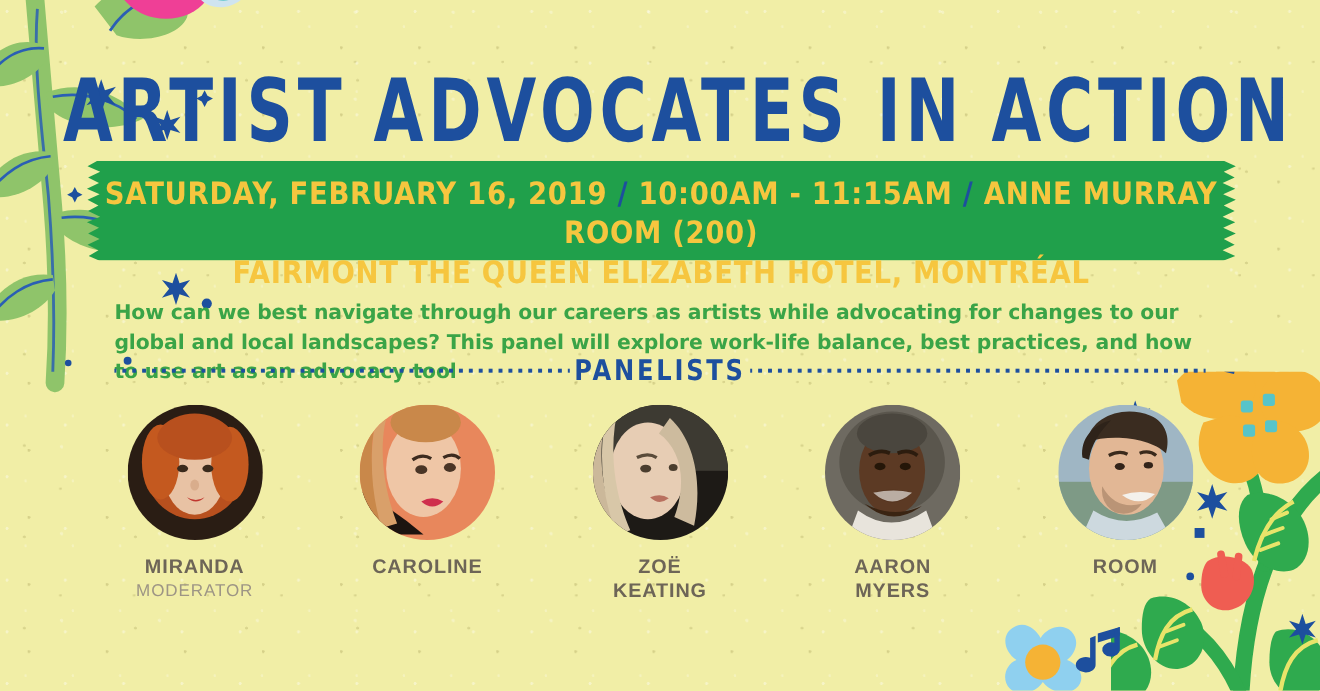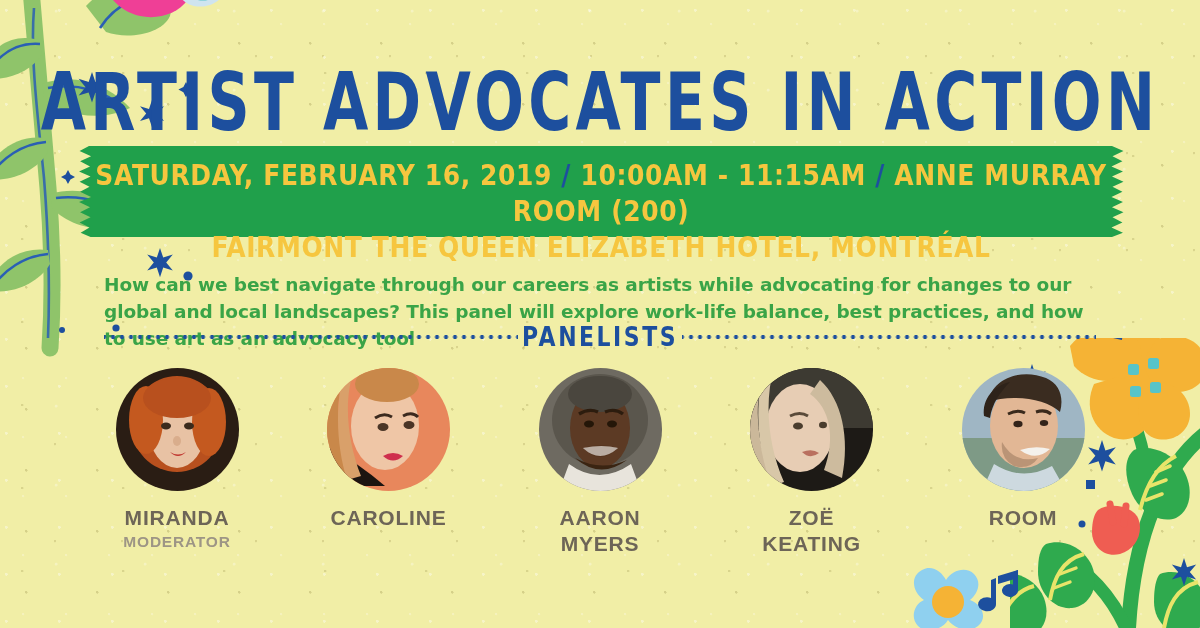--- a/index.html
+++ b/index.html
@@ -15,21 +15,21 @@
       radial-gradient(circle at 37% 71%, rgba(150,140,70,.30) 0 1.1px, transparent 1.5px),
       radial-gradient(circle at 63% 14%, rgba(255,255,255,.30) 0 1.3px, transparent 1.7px),
       radial-gradient(circle at 82% 58%, rgba(150,140,70,.26) 0 1px, transparent 1.4px),
       radial-gradient(circle at 22% 88%, rgba(140,132,60,.24) 0 1.1px, transparent 1.5px),
       radial-gradient(circle at 54% 41%, rgba(255,255,255,.26) 0 1px, transparent 1.4px),
       #f1eea6;
     background-size:53px 47px,71px 61px,89px 79px,67px 97px,101px 83px,43px 59px,100% 100%;
   }
   .deco{position:absolute;pointer-events:none;}
   
-  #title-block{position:absolute;left:0;top:62px;width:1200px;text-align:center;}
+  #title-block{position:absolute;left:0;top:62px;width:1200px;text-align:right;}
   #poster-title{
     font-family:"DejaVu Sans",sans-serif;
     font-weight:bold;font-size:61px;letter-spacing:4.5px;
     color:#1d4f9e;line-height:1;margin:0;
     transform:scaleY(1.30) scaleX(.96);transform-origin:center top;
   }
   
   #banner-wrap{position:absolute;left:78px;top:146px;width:1046px;height:91px;}
   #banner-shape{
     position:absolute;inset:0;background:#20a04b;
@@ -79,24 +79,24 @@
     display:flex;justify-content:space-between;align-items:flex-start;
   }
   .panelist{width:190px;text-align:center;}
   .avatar{
     width:123px;height:123px;border-radius:50%;margin:0 auto 14px auto;
     overflow:hidden;position:relative;
   }
   .avatar .photo{position:absolute;inset:0;}
   .p-name{
     font-family:"Liberation Sans",sans-serif;font-weight:bold;
-    font-size:21px;letter-spacing:.8px;color:#6d6557;line-height:1.22;
+    font-size:18px;letter-spacing:.8px;color:#6d6557;line-height:1.22;
   }
   .p-role{
-    font-family:"Liberation Sans",sans-serif;font-weight:bold;
+    font-family:"Liberation Sans",sans-serif;font-weight:normal;
     font-size:15.5px;letter-spacing:.8px;color:#9d9585;line-height:1.25;margin-top:1px;
   }
 </style>
 </head>
 <body>
 
 <div id="poster">
 
   <svg class="deco" style="left:-10px;top:-12px;width:230px;height:370px;" viewBox="0 0 230 370">
     <path d="M40 -10 C46 60 52 130 58 200 C62 250 64 300 60 360" stroke="#8fc46a" stroke-width="17" fill="none" stroke-linecap="round"></path>
@@ -244,20 +244,40 @@
           <path d="M56 88 q10 -6 20 0 q-10 9 -20 0 Z" fill="#cf2f4d"></path>
         </svg>
       </div>
       <div class="p-name">CAROLINE</div>
       <div class="p-role"></div>
     </div>
 
     <div class="panelist">
       <div class="avatar">
         <svg class="photo" viewBox="0 0 123 123">
+          <rect width="123" height="123" fill="#1d1a16"></rect>
+          <rect width="123" height="60" fill="#3d3a32"></rect>
+          <ellipse cx="50" cy="60" rx="34" ry="44" fill="#e7cdb4"></ellipse>
+          <path d="M14 6 C2 40 8 84 26 120 L-2 120 L-6 6 Z" fill="#cbb89a"></path>
+          <path d="M24 0 C14 34 18 78 34 114 L22 118 C6 80 4 32 16 -4 Z" fill="#d8c7a8"></path>
+          <path d="M60 26 C80 40 86 70 74 102 L92 110 C100 70 92 32 70 12 Z" fill="#cdbb9e"></path>
+          <path d="M40 48 q10 -5 18 0" stroke="#5a4b3a" stroke-width="3" fill="none"></path>
+          <ellipse cx="48" cy="58" rx="5" ry="3.6" fill="#4a3d2e"></ellipse>
+          <ellipse cx="73" cy="57" rx="4" ry="3.2" fill="#4a3d2e"></ellipse>
+          <path d="M52 84 q10 -4 17 1 q-9 7 -17 -1 Z" fill="#b9705f"></path>
+        </svg>
+      </div>
+      <div class="p-name">ZOË</div>
+      <div class="p-name">KEATING</div>
+      <div class="p-role"></div>
+    </div>
+
+    <div class="panelist">
+      <div class="avatar">
+        <svg class="photo" viewBox="0 0 123 123">
           <rect width="123" height="123" fill="#6e6a61"></rect>
           <ellipse cx="61" cy="52" rx="48" ry="46" fill="#5a564d"></ellipse>
           <ellipse cx="61" cy="60" rx="30" ry="40" fill="#5c3a24"></ellipse>
           <ellipse cx="61" cy="26" rx="32" ry="18" fill="#4a463e"></ellipse>
           <path d="M30 96 q30 22 62 0 l10 27 H20 Z" fill="#e8e4dc"></path>
           <ellipse cx="50" cy="56" rx="5" ry="3.4" fill="#241608"></ellipse>
           <ellipse cx="73" cy="56" rx="5" ry="3.4" fill="#241608"></ellipse>
           <path d="M40 46 q10 -6 19 -2 M66 44 q10 -4 18 2" stroke="#2c1c0e" stroke-width="3.4" fill="none"></path>
           <path d="M44 80 q17 16 35 0 q-16 -4 -35 0 Z" fill="#f6f3ee"></path>
           <path d="M44 80 q17 -6 35 0 q-18 18 -35 0 Z" fill="#4a2a16" opacity=".35"></path>
@@ -265,40 +285,20 @@
         </svg>
       </div>
       <div class="p-name">AARON</div>
       <div class="p-name">MYERS</div>
       <div class="p-role"></div>
     </div>
 
     <div class="panelist">
       <div class="avatar">
         <svg class="photo" viewBox="0 0 123 123">
-          <rect width="123" height="123" fill="#1d1a16"></rect>
-          <rect width="123" height="60" fill="#3d3a32"></rect>
-          <ellipse cx="50" cy="60" rx="34" ry="44" fill="#e7cdb4"></ellipse>
-          <path d="M14 6 C2 40 8 84 26 120 L-2 120 L-6 6 Z" fill="#cbb89a"></path>
-          <path d="M24 0 C14 34 18 78 34 114 L22 118 C6 80 4 32 16 -4 Z" fill="#d8c7a8"></path>
-          <path d="M60 26 C80 40 86 70 74 102 L92 110 C100 70 92 32 70 12 Z" fill="#cdbb9e"></path>
-          <path d="M40 48 q10 -5 18 0" stroke="#5a4b3a" stroke-width="3" fill="none"></path>
-          <ellipse cx="48" cy="58" rx="5" ry="3.6" fill="#4a3d2e"></ellipse>
-          <ellipse cx="73" cy="57" rx="4" ry="3.2" fill="#4a3d2e"></ellipse>
-          <path d="M52 84 q10 -4 17 1 q-9 7 -17 -1 Z" fill="#b9705f"></path>
-        </svg>
-      </div>
-      <div class="p-name">ZOË</div>
-      <div class="p-name">KEATING</div>
-      <div class="p-role"></div>
-    </div>
-
-    <div class="panelist">
-      <div class="avatar">
-        <svg class="photo" viewBox="0 0 123 123">
           <rect width="123" height="123" fill="#9fb6c4"></rect>
           <rect y="70" width="123" height="53" fill="#7e9a86"></rect>
           <ellipse cx="62" cy="58" rx="34" ry="42" fill="#e2b795"></ellipse>
           <path d="M26 34 C30 10 60 0 84 10 C98 16 102 30 98 44 C84 30 48 26 26 34 Z" fill="#3a2c20"></path>
           <path d="M22 48 C20 30 32 18 48 14 C38 24 30 36 28 50 Z" fill="#2e231a"></path>
           <path d="M32 96 q28 18 58 2 l14 25 H20 Z" fill="#cdd9df"></path>
           <ellipse cx="56" cy="56" rx="4.6" ry="3.2" fill="#33241a"></ellipse>
           <ellipse cx="82" cy="55" rx="4.2" ry="3" fill="#33241a"></ellipse>
           <path d="M46 46 q10 -5 17 -1 M74 44 q9 -3 15 2" stroke="#3a2a1c" stroke-width="3" fill="none"></path>
           <path d="M58 82 q16 12 30 -1 q-15 -4 -30 1 Z" fill="#f4f1ec"></path>

